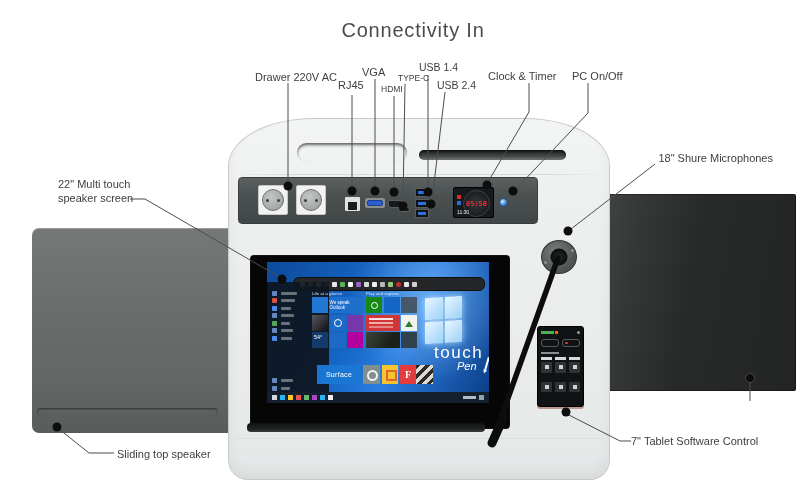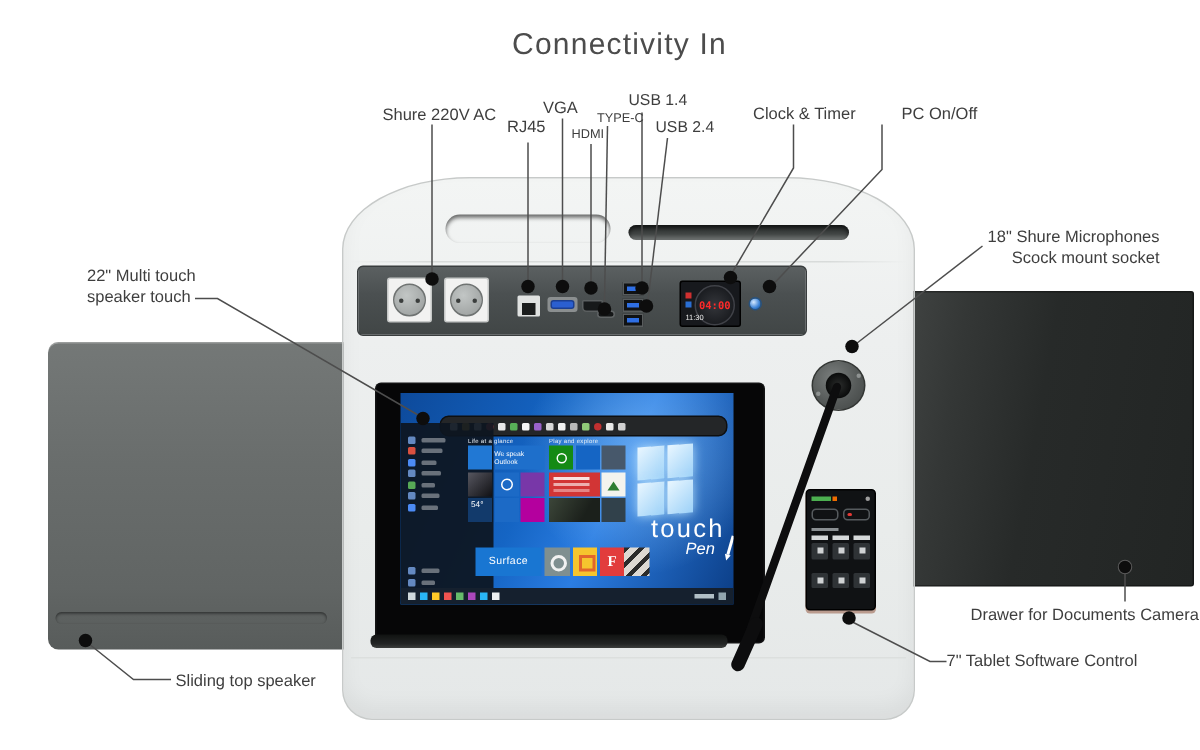--- a/index.html
+++ b/index.html
@@ -221,21 +221,21 @@
     <div class="usb u2">
         <i></i>
       </div>
     <div class="usb u3">
         <i></i>
       </div>
     <div class="clockmod">
       <span class="led red"></span>
       <span class="led blue"></span>
       <div class="dial">
-        <span class="timer">04:00</span>
+        <span class="timer">05:50</span>
       </div>
       <span class="clocktime">11:30</span>
     </div>
     <div class="pcbtn"></div>
   </div>
 
   <div class="screen">
     <div class="display">
       <div class="winlogo">
         <div class="pane"></div>
@@ -381,56 +381,52 @@
       <circle cx="513" cy="191" r="4.5"></circle>
       <circle cx="568" cy="231" r="4.5"></circle>
       <circle cx="282" cy="279" r="4.5"></circle>
       <circle cx="566" cy="412" r="4.5"></circle>
       <circle cx="750" cy="378" r="4.5" stroke="#5a5a5a" stroke-width="0.7"></circle>
       <circle cx="57" cy="427" r="4.5"></circle>
     </g>
   </svg>
 
   <div class="lbl" style="left:255px;top:70px">
-      <span>Shure 220V AC</span>
+      <span>Drawer 220V AC</span>
     </div>
   <div class="lbl" style="left:338px;top:78px">
       <span>RJ45</span>
     </div>
   <div class="lbl" style="left:362px;top:65px">
       <span>VGA</span>
     </div>
   <div class="lbl sm" style="left:381px;top:84px">
       <span>HDMI</span>
     </div>
   <div class="lbl sm" style="left:398px;top:73px">
       <span>TYPE-C</span>
     </div>
   <div class="lbl md" style="left:419px;top:61px">
       <span>USB 1.4</span>
     </div>
   <div class="lbl md" style="left:437px;top:79px">
       <span>USB 2.4</span>
     </div>
-  <div class="lbl" style="left:502px;top:69px">
+  <div class="lbl" style="left:488px;top:69px">
       <span>Clock &amp; Timer</span>
     </div>
-  <div class="lbl" style="left:601px;top:69px">
+  <div class="lbl" style="left:572px;top:69px">
       <span>PC On/Off</span>
     </div>
   <div class="lbl" style="left:58px;top:177px">
     <span>22" Multi touch</span>
-      <span>speaker touch</span>
+      <span>speaker screen</span>
   </div>
   <div class="lbl ra" style="right:27px;top:151px">
     <span>18" Shure Microphones</span>
-      <span>Scock mount socket</span>
-  </div>
-  <div class="lbl" style="left:647px;top:403px">
-      <span>Drawer for Documents Camera</span>
-    </div>
+  </div>
   <div class="lbl" style="left:631px;top:434px">
       <span>7" Tablet Software Control</span>
     </div>
   <div class="lbl" style="left:117px;top:447px">
       <span>Sliding top speaker</span>
     </div>
 </div>
 
 </body></html>

